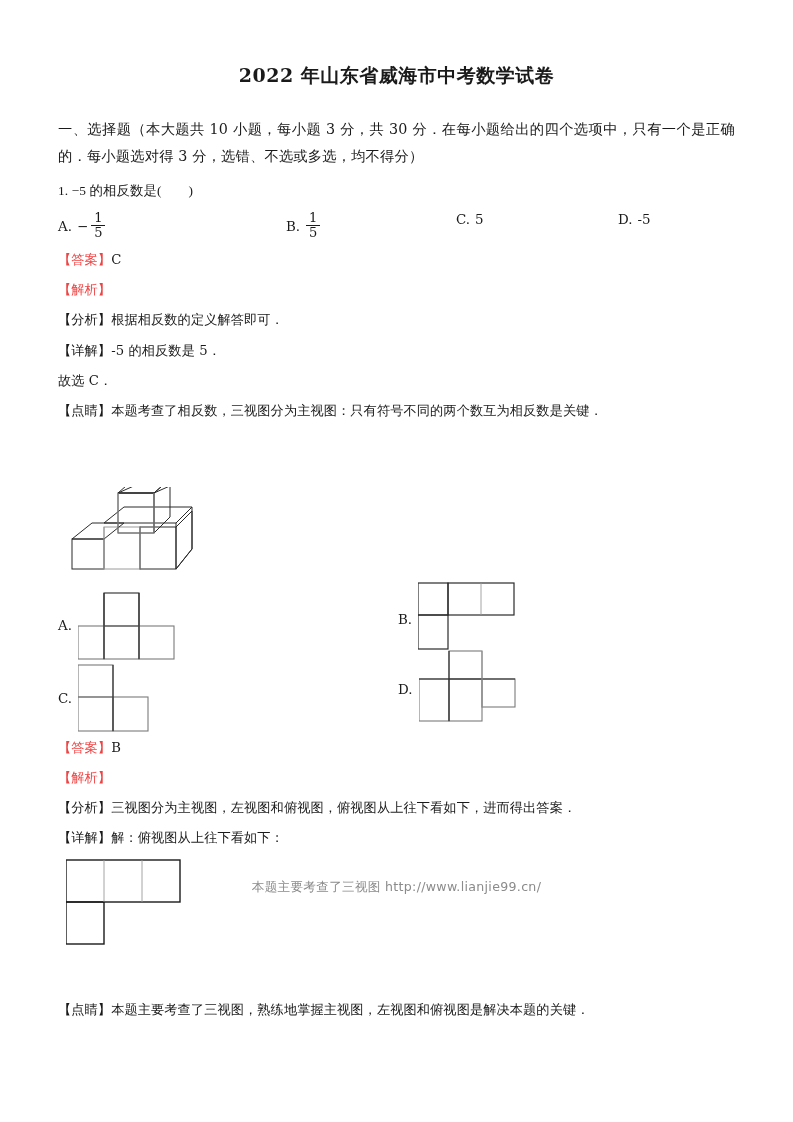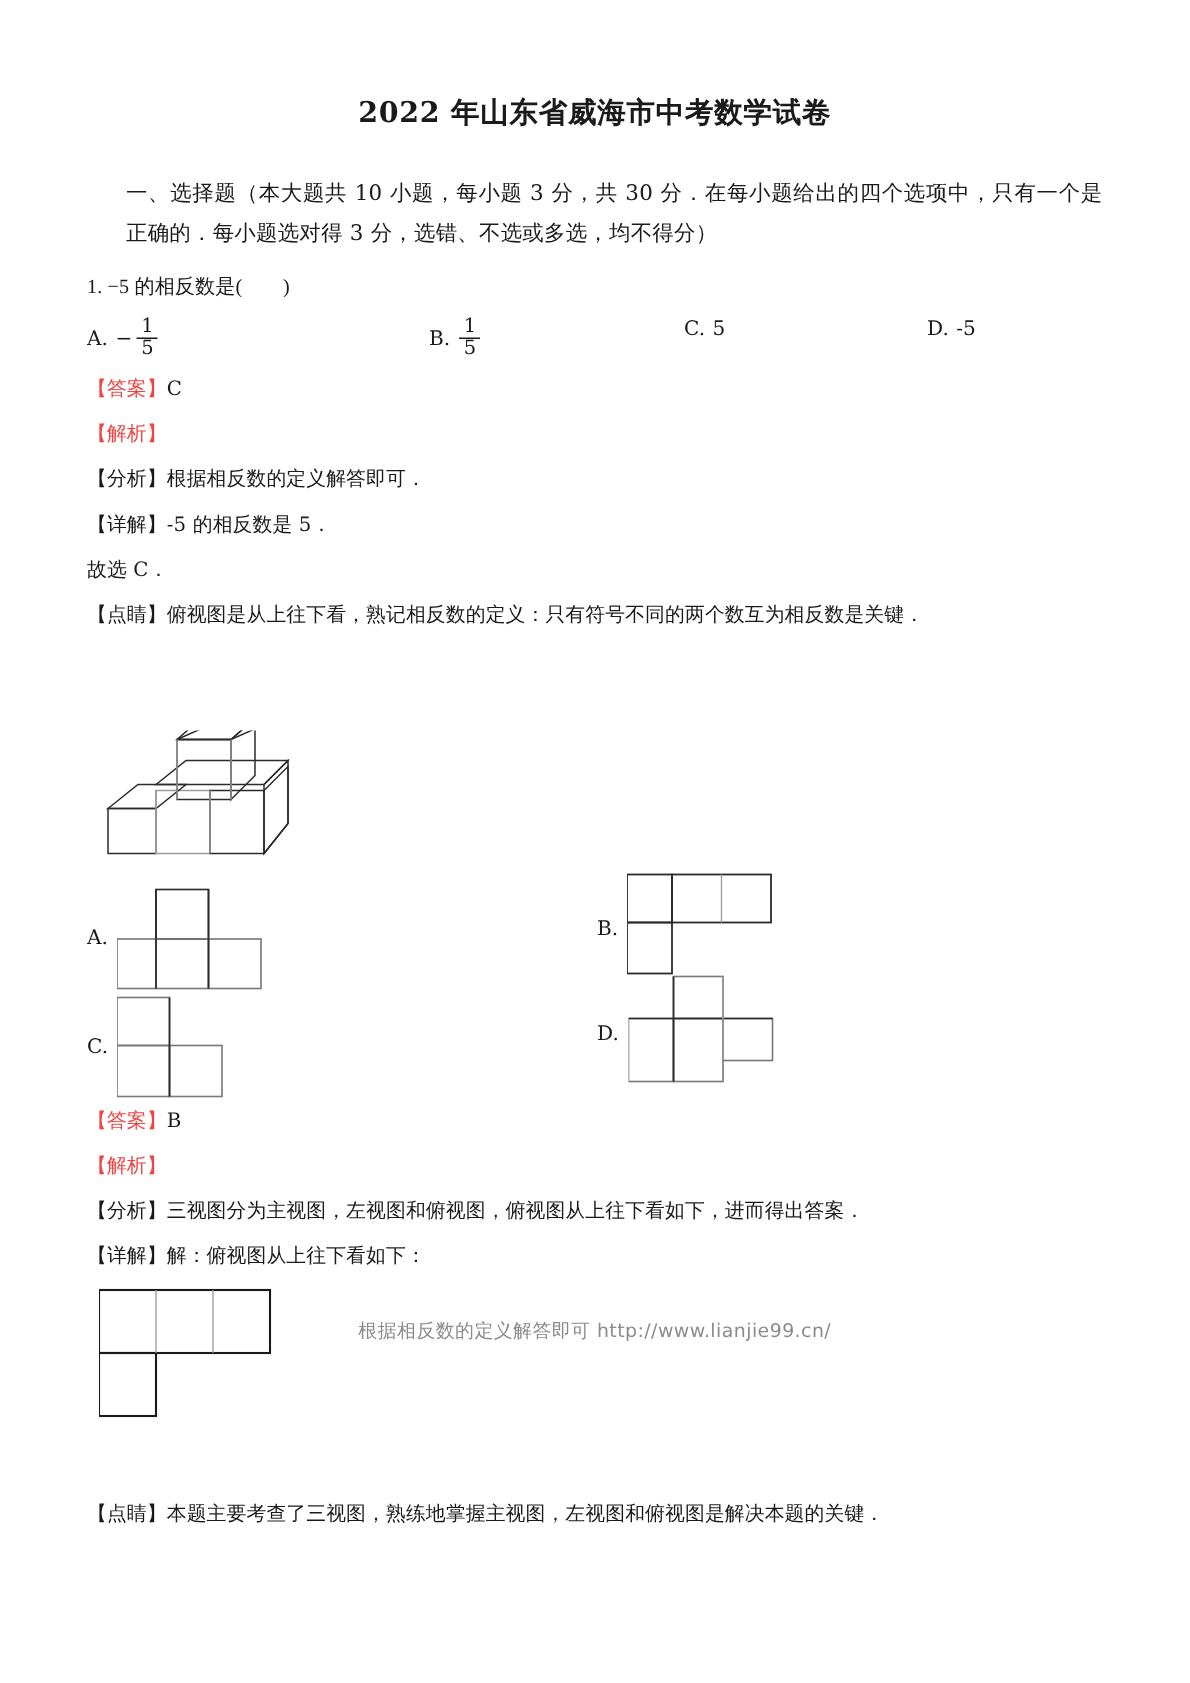--- a/index.html
+++ b/index.html
@@ -38,21 +38,20 @@
   
   .para {
     font-size: 14.3px;
     line-height: 1.95;
     margin: 0;
     text-align: justify;
     letter-spacing: 0.15px;
   }
   .section-head {
     margin-top: 18px;
-    margin-left: 26px;
   }
   .q-stem {
     font-size: 13.4px;
     line-height: 1.7;
     margin: 0;
     letter-spacing: 0.1px;
     font-family: Liberation Serif, serif;
   }
   .sol-line {
     font-size: 13.2px;
@@ -190,21 +189,21 @@
       <span>【分析】</span><span>根据相反数的定义解答即可．</span>
     </p>
     <div class="spacer-sm"></div>
     <p class="sol-line">
       <span>【详解】</span><span>-5 的相反数是 5．</span>
     </p>
     <div class="spacer-sm"></div>
     <p class="sol-line">故选 C．</p>
     <div class="spacer-sm"></div>
     <p class="sol-line">
-      <span>【点睛】</span><span>俯视图是从上往下看，熟记相反数的定义：只有符号不同的两个数互为相反数是关键．</span>
+      <span>【点睛】</span><span>本题考查了相反数，三视图分为主视图：只有符号不同的两个数互为相反数是关键．</span>
     </p>
   </div>
 
   <div style="height:54px"></div>
 
   <div>
 
     <div style="height:12px"></div>
 
     <div class="cube-fig">
@@ -340,15 +339,15 @@
     </div>
 
     <div style="height:32px"></div>
 
     <div class="spacer-sm"></div>
     <p class="sol-line">
       <span>【点睛】</span><span>本题主要考查了三视图，熟练地掌握主视图，左视图和俯视图是解决本题的关键．</span>
     </p>
   </div>
 
-  <div class="footer">根据相反数的定义解答即可 http://www.lianjie99.cn/</div>
+  <div class="footer">本题主要考查了三视图 http://www.lianjie99.cn/</div>
 
 </div>
 
 </body></html>

